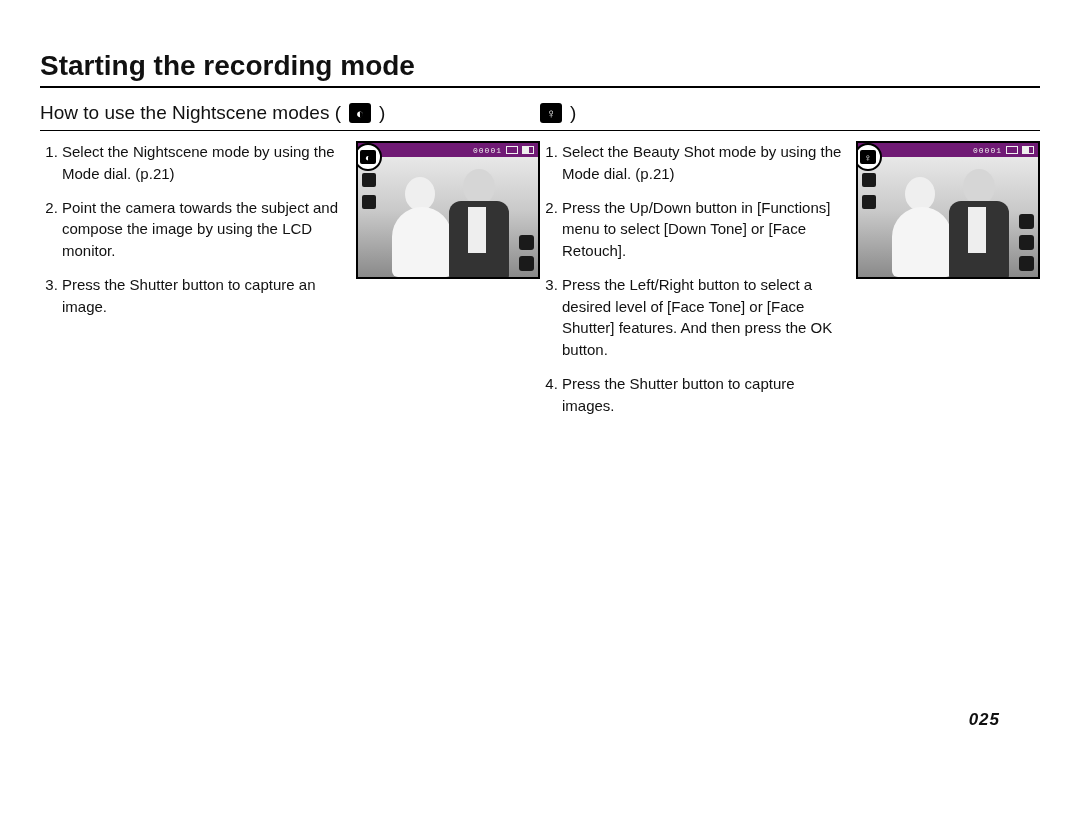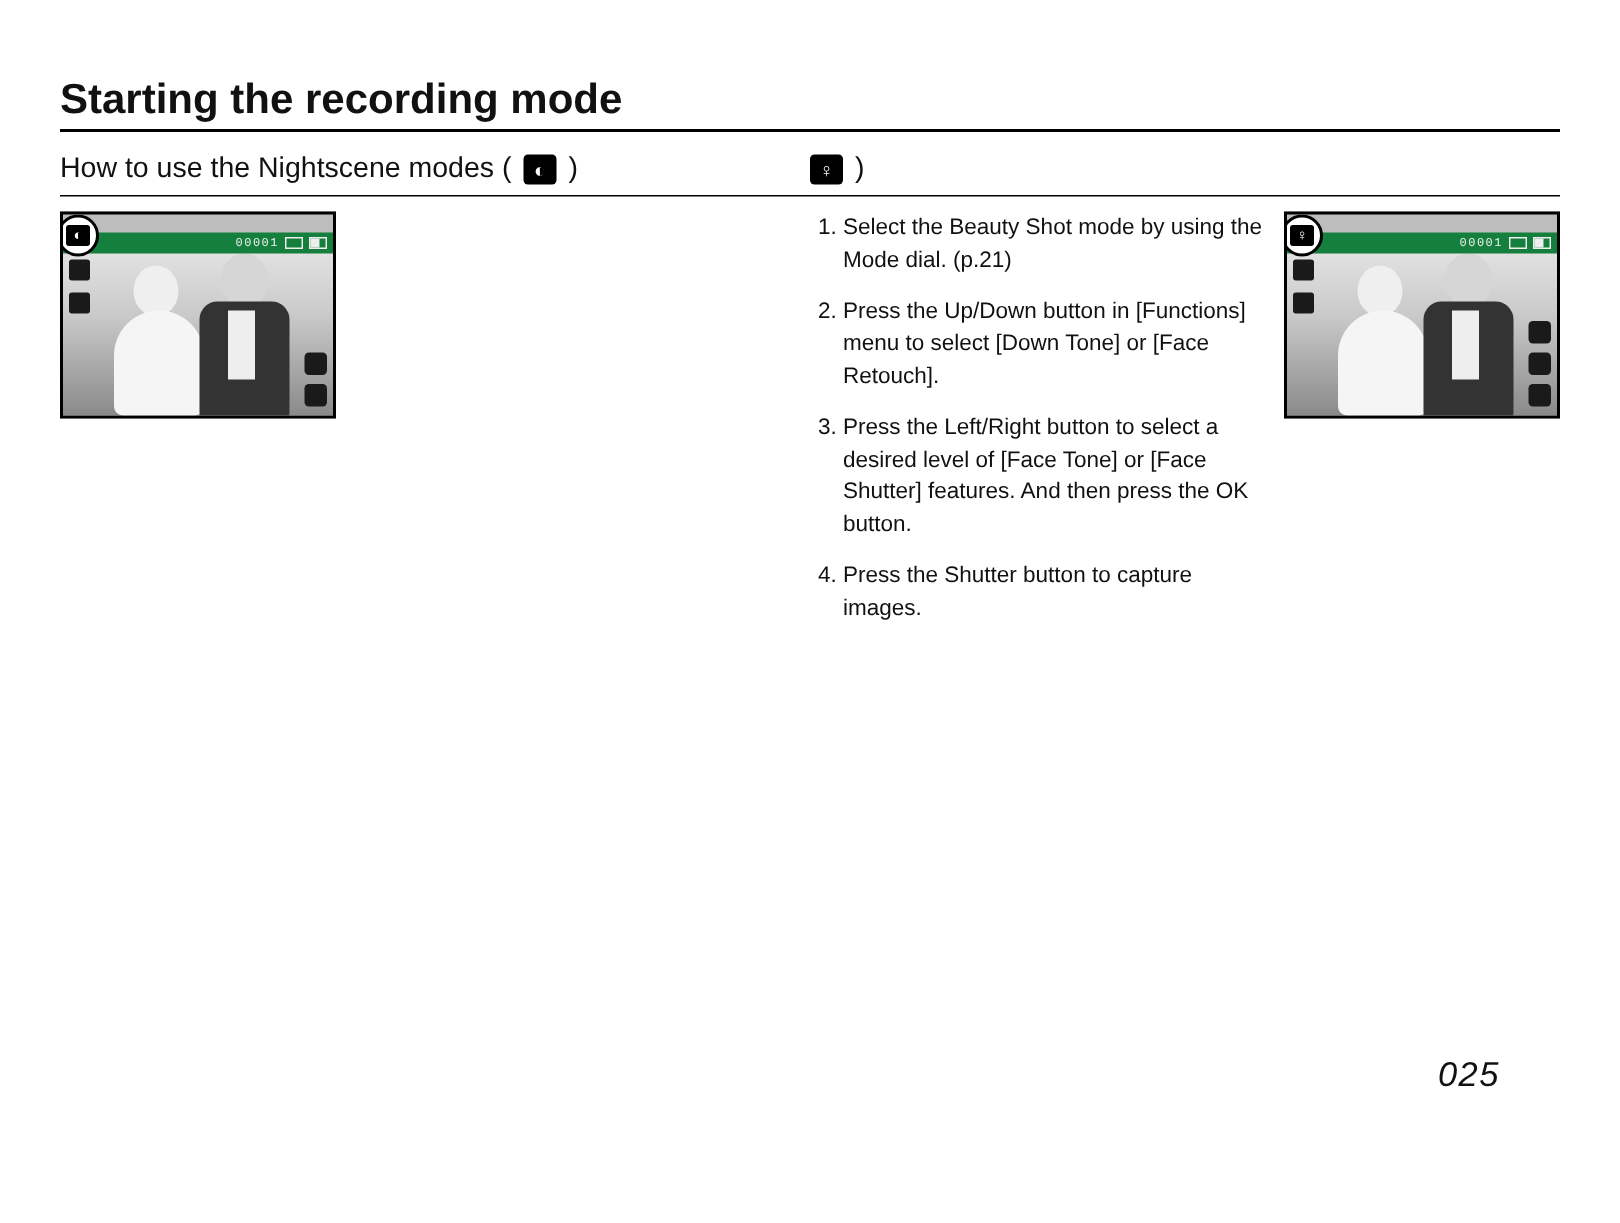--- a/index.html
+++ b/index.html
@@ -80,23 +80,23 @@
     height:138px;
     border:2px solid #000;
     box-sizing:border-box;
     position:relative;
     flex:0 0 auto;
     background:#bdbdbd;
     overflow:hidden;
   }
   .lcd .topbar{
     position:absolute;
-    left:0;right:0;top:12px;
+    left:0;right:0;top:0;
     height:14px;
-    background:#15803d;
+    background:#701a75;
     display:flex;
     align-items:center;
     justify-content:flex-end;
     gap:4px;
     padding:0 4px;
     box-sizing:border-box;
   }
   .shots{
     font-family:"Courier New",monospace;
     font-size:8px;
@@ -154,43 +154,48 @@
   .photo .groom{
     position:absolute;left:88px;top:12px;width:66px;height:112px;
   }
   .photo .groom .head{width:32px;height:36px;border-radius:50%;background:#d6d6d6;margin:0 auto;}
   .photo .groom .body{width:60px;height:80px;background:#333;border-radius:12px 12px 6px 6px;margin:-4px auto 0;}
   .photo .groom .shirt{position:absolute;left:22px;top:38px;width:18px;height:46px;background:#eee;}
   .page-number{
     position:absolute;
     right:40px;
     bottom:35px;
-    font-weight:400;
+    font-weight:700;
     font-style:italic;
-    font-size:23px;
+    font-size:17px;
     letter-spacing:1px;
   }
 </style>
 </head>
 <body>
 
 <div class="page">
 
   <h1 class="page-title">Starting the recording mode</h1>
 
   <div class="cols">
 
     <div class="col">
       <div class="section-title">
         <span>How to use the Nightscene modes ( </span>
         <span class="icon-box">◐</span>
         <span> )</span>
       </div>
 
       <div class="content">
+        <ol class="steps">
+          <li>Select the Nightscene mode by using the Mode dial. (p.21)</li>
+          <li>Point the camera towards the subject and compose the image by using the LCD monitor.</li>
+          <li>Press the Shutter button to capture an image.</li>
+        </ol>
 
         <div class="lcd">
           <div class="photo">
             <div class="bg"></div>
             <div class="bride">
                 <div class="head"></div>
                 <div class="body"></div>
               </div>
             <div class="groom">
                 <div class="head"></div>

